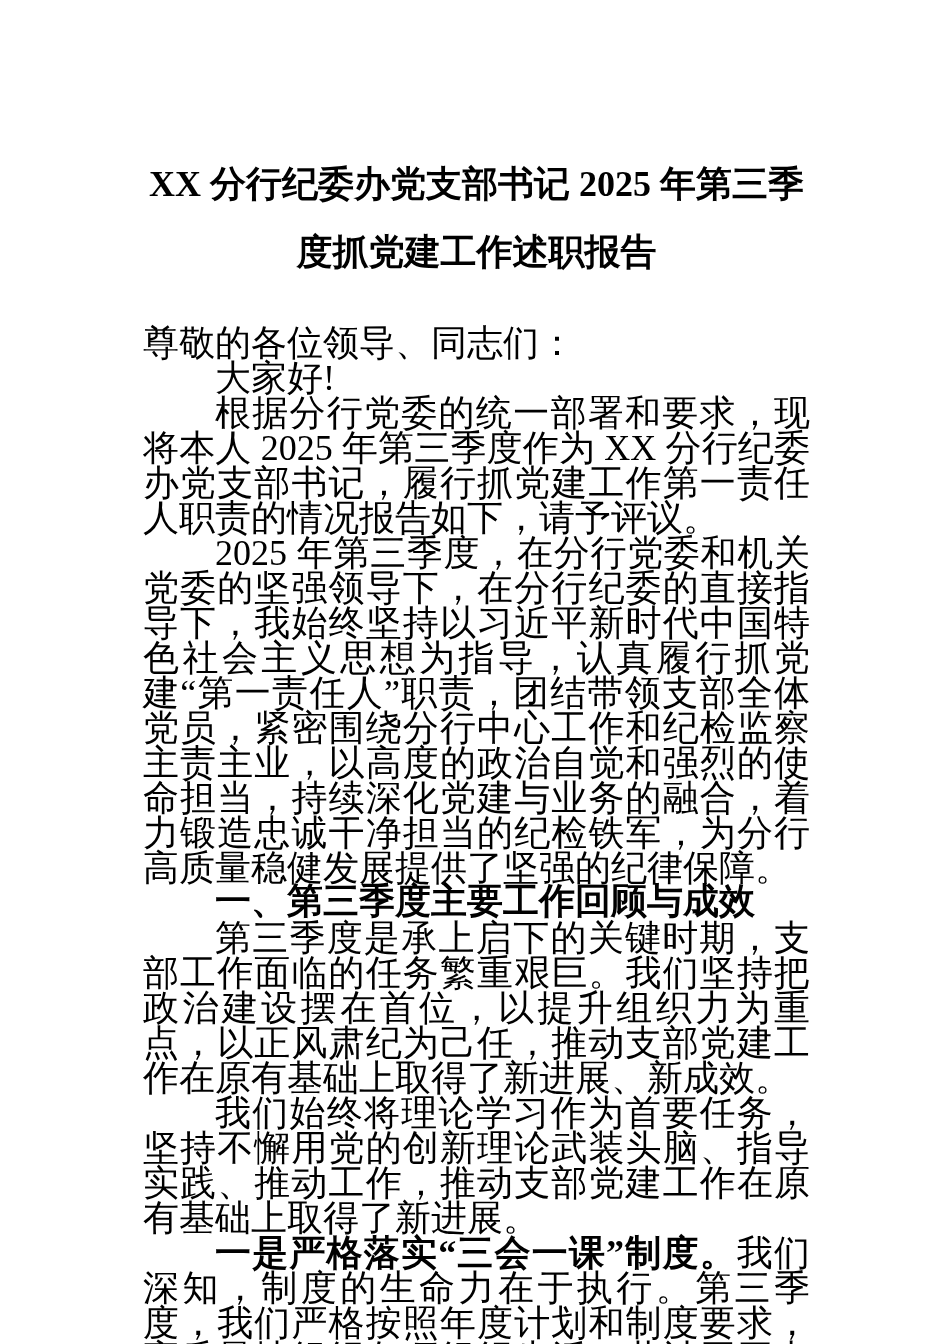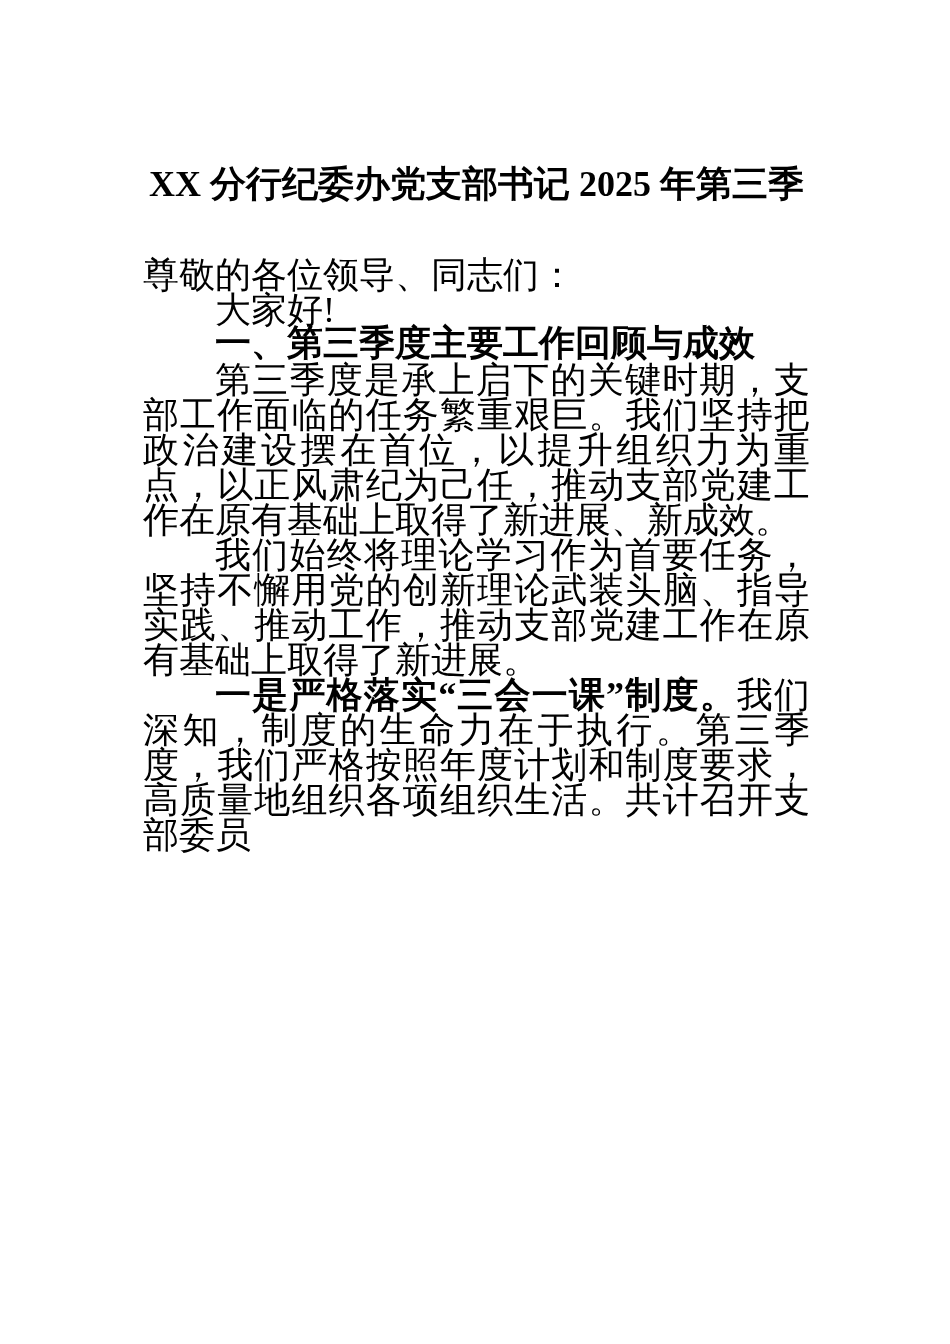--- a/index.html
+++ b/index.html
@@ -59,25 +59,28 @@
   }
 </style>
 </head>
 <body>
 
 <div class="page">
   <div class="content">
 
     <h1 class="doc-title">
       <span class="title-line">XX 分行纪委办党支部书记 2025 年第三季</span>
+      <span class="title-line">度抓党建工作述职报告</span>
     </h1>
 
     <div class="body-text">
       <p>尊敬的各位领导、同志们：</p>
       <p class="indent">大家好!</p>
+      <p class="indent">根据分行党委的统一部署和要求，现将本人 2025 年第三季度作为 XX 分行纪委办党支部书记，履行抓党建工作第一责任人职责的情况报告如下，请予评议。</p>
+      <p class="indent">2025 年第三季度，在分行党委和机关党委的坚强领导下，在分行纪委的直接指导下，我始终坚持以习近平新时代中国特色社会主义思想为指导，认真履行抓党建“第一责任人”职责，团结带领支部全体党员，紧密围绕分行中心工作和纪检监察主责主业，以高度的政治自觉和强烈的使命担当，持续深化党建与业务的融合，着力锻造忠诚干净担当的纪检铁军，为分行高质量稳健发展提供了坚强的纪律保障。</p>
       <p class="h-section">一、第三季度主要工作回顾与成效</p>
       <p class="indent">第三季度是承上启下的关键时期，支部工作面临的任务繁重艰巨。我们坚持把政治建设摆在首位，以提升组织力为重点，以正风肃纪为己任，推动支部党建工作在原有基础上取得了新进展、新成效。</p>
       <p class="indent">我们始终将理论学习作为首要任务，坚持不懈用党的创新理论武装头脑、指导实践、推动工作，推动支部党建工作在原有基础上取得了新进展。</p>
       <p class="indent"><span class="lead-bold">一是严格落实“三会一课”制度。</span><span>我们深知，制度的生命力在于执行。第三季度，我们严格按照年度计划和制度要求，高质量地组织各项组织生活。共计召开支部委员</span></p>
     </div>
 
   </div>
 </div>
 
 </body></html>

